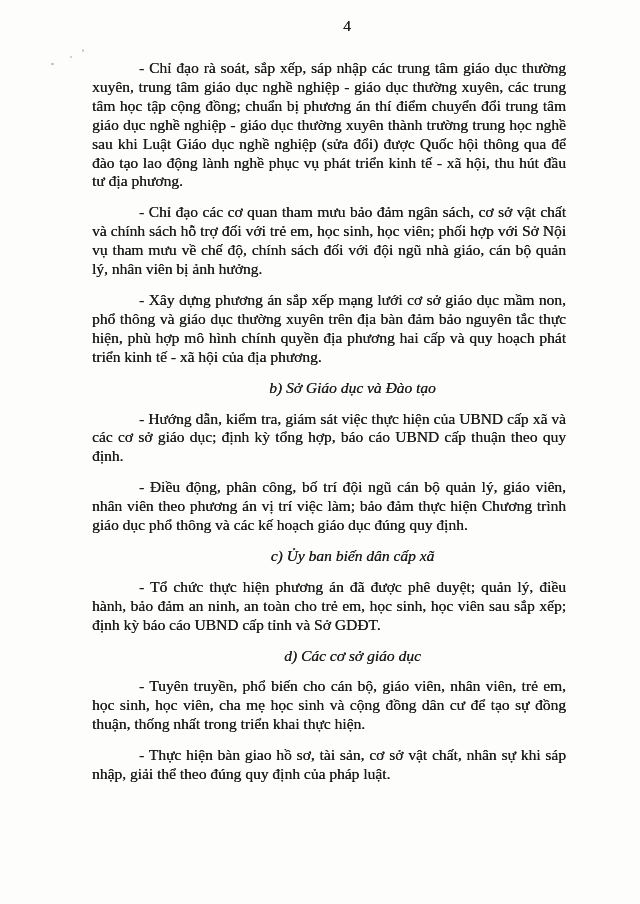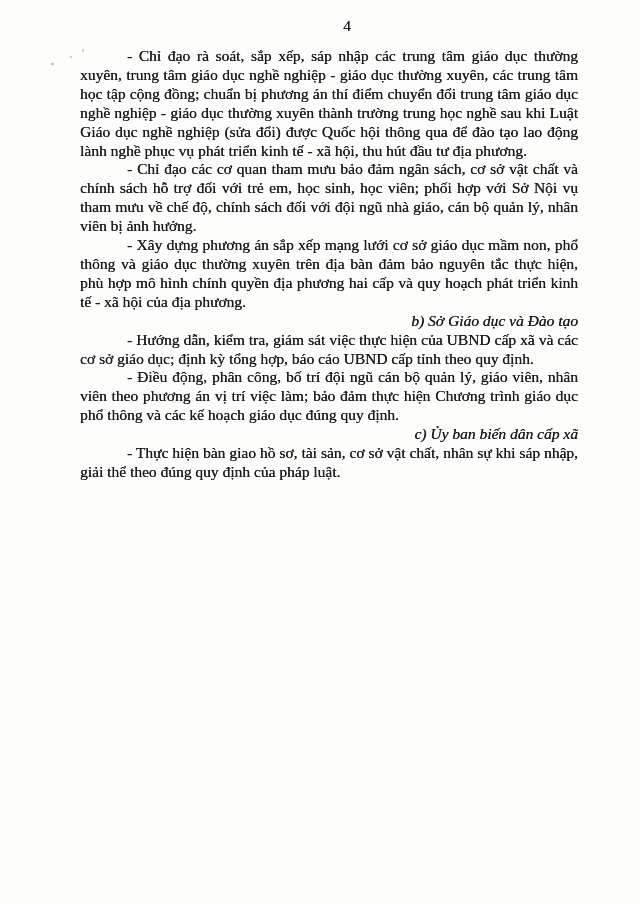--- a/index.html
+++ b/index.html
@@ -27,28 +27,28 @@
     line-height: 18px;
     text-shadow: 0.2px 0 0 currentColor;
   }
   .content {
     position: absolute;
     top: 47px;
     left: 80px;
     width: 498px;
   }
   .content p {
-    margin: 0;
+    margin: 12px;
     font-size: 15.5px;
     line-height: 18.9px;
     text-indent: 47px;
     text-shadow: 0.2px 0 0 currentColor;
   }
   p.para { text-align: justify; }
-  p.heading { font-style: italic; text-align: right; }
+  p.heading { font-style: italic; text-align: center; }
   
   .speck { position: absolute; background: #8f8f8f; border-radius: 50%; }
   .speck.s1 { left: 51px; top: 63px; width: 3px; height: 2px; opacity: .65; }
   .speck.s2 { left: 70px; top: 56px; width: 2px; height: 2px; opacity: .55; }
   .speck.s3 { left: 82px; top: 49px; width: 2px; height: 3px; opacity: .5; }
 </style>
 </head>
 <body>
 
 <main class="sheet">
@@ -56,18 +56,21 @@
   <span class="speck s2"></span>
   <span class="speck s3"></span>
 
   <div class="page-number">4</div>
 
   <div class="content">
       <p class="para">- Chỉ đạo rà soát, sắp xếp, sáp nhập các trung tâm giáo dục thường xuyên, trung tâm giáo dục nghề nghiệp - giáo dục thường xuyên, các trung tâm học tập cộng đồng; chuẩn bị phương án thí điểm chuyển đổi trung tâm giáo dục nghề nghiệp - giáo dục thường xuyên thành trường trung học nghề sau khi Luật Giáo dục nghề nghiệp (sửa đổi) được Quốc hội thông qua để đào tạo lao động lành nghề phục vụ phát triển kinh tế - xã hội, thu hút đầu tư địa phương.</p>
       <p class="para">- Chỉ đạo các cơ quan tham mưu bảo đảm ngân sách, cơ sở vật chất và chính sách hỗ trợ đối với trẻ em, học sinh, học viên; phối hợp với Sở Nội vụ tham mưu về chế độ, chính sách đối với đội ngũ nhà giáo, cán bộ quản lý, nhân viên bị ảnh hưởng.</p>
       <p class="para">- Xây dựng phương án sắp xếp mạng lưới cơ sở giáo dục mầm non, phổ thông và giáo dục thường xuyên trên địa bàn đảm bảo nguyên tắc thực hiện, phù hợp mô hình chính quyền địa phương hai cấp và quy hoạch phát triển kinh tế - xã hội của địa phương.</p>
       <p class="heading">b) Sở Giáo dục và Đào tạo</p>
-      <p class="para">- Hướng dẫn, kiểm tra, giám sát việc thực hiện của UBND cấp xã và các cơ sở giáo dục; định kỳ tổng hợp, báo cáo UBND cấp tỉnh theo quy định.</p>
+      <p class="para">- Hướng dẫn, kiểm tra, giám sát việc thực hiện của UBND cấp xã và các cơ sở giáo dục; định kỳ tổng hợp, báo cáo UBND cấp thuận theo quy định.</p>
       <p class="para">- Điều động, phân công, bố trí đội ngũ cán bộ quản lý, giáo viên, nhân viên theo phương án vị trí việc làm; bảo đảm thực hiện Chương trình giáo dục phổ thông và các kế hoạch giáo dục đúng quy định.</p>
       <p class="heading">c) Ủy ban biến dân cấp xã</p>
+      <p class="para">- Tổ chức thực hiện phương án đã được phê duyệt; quản lý, điều hành, bảo đảm an ninh, an toàn cho trẻ em, học sinh, học viên sau sắp xếp; định kỳ báo cáo UBND cấp tỉnh và Sở GDĐT.</p>
+      <p class="heading">d) Các cơ sở giáo dục</p>
+      <p class="para">- Tuyên truyền, phổ biến cho cán bộ, giáo viên, nhân viên, trẻ em, học sinh, học viên, cha mẹ học sinh và cộng đồng dân cư để tạo sự đồng thuận, thống nhất trong triển khai thực hiện.</p>
       <p class="para">- Thực hiện bàn giao hồ sơ, tài sản, cơ sở vật chất, nhân sự khi sáp nhập, giải thể theo đúng quy định của pháp luật.</p>
     </div>
 </main>
 
 </body></html>

